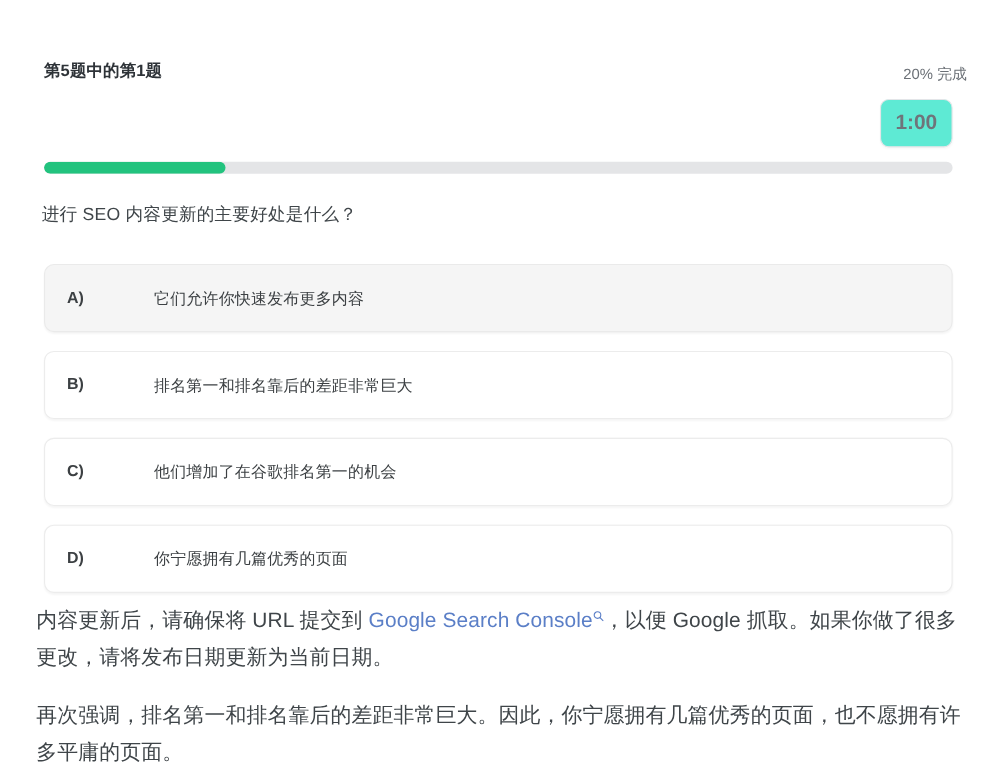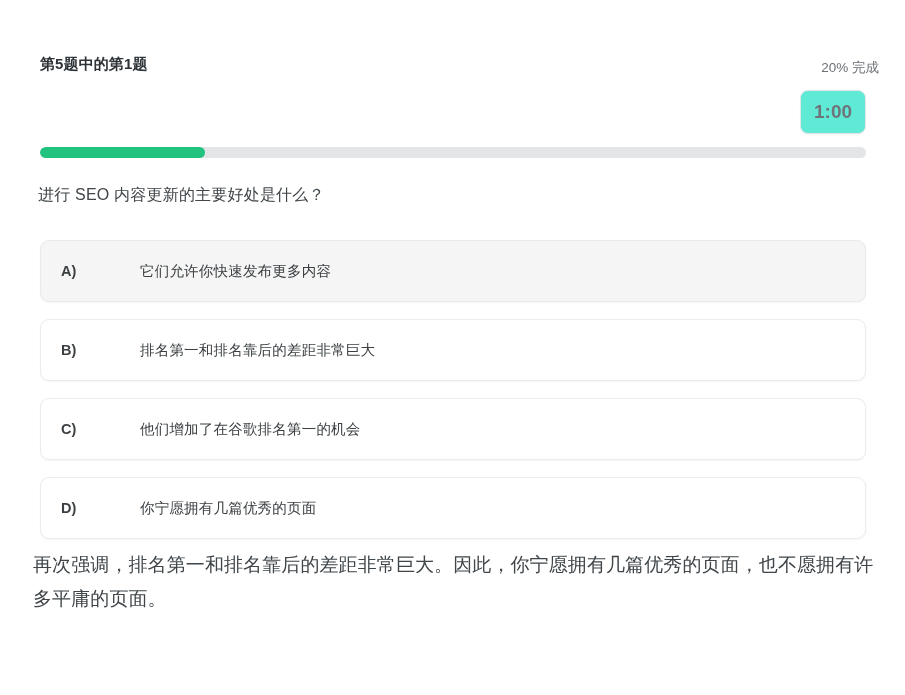--- a/index.html
+++ b/index.html
@@ -182,16 +182,22 @@
         <span class="option-letter">C)</span>
         <span class="option-text">他们增加了在谷歌排名第一的机会</span>
       </div>
       <div class="option">
         <span class="option-letter">D)</span>
         <span class="option-text">你宁愿拥有几篇优秀的页面</span>
       </div>
     </div>
 
   <div class="body-copy">
+    <p>
+      <span>内容更新后，请确保将 URL 提交到 </span><a class="gsc-link" href="#" style="color: rgb(91, 127, 199);"><span>Google Search Console</span><span class="gsc-link-sup"><svg width="10" height="10" viewBox="0 0 12 12" fill="none" aria-hidden="true">
+              <circle cx="5" cy="5" r="3.6" stroke="#5b7fc7" stroke-width="1.2" fill="none"></circle>
+              <line x1="7.7" y1="7.7" x2="11" y2="11" stroke="#5b7fc7" stroke-width="1.2" stroke-linecap="round"></line>
+            </svg></span></a><span>，以便 Google 抓取。如果你做了很多更改，请将发布日期更新为当前日期。</span>
+    </p>
     <p>再次强调，排名第一和排名靠后的差距非常巨大。因此，你宁愿拥有几篇优秀的页面，也不愿拥有许多平庸的页面。</p>
   </div>
 
 </div>
 
 </body></html>

